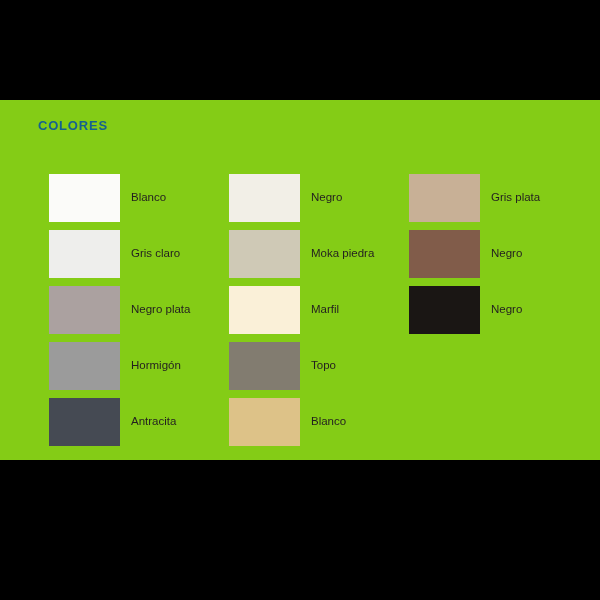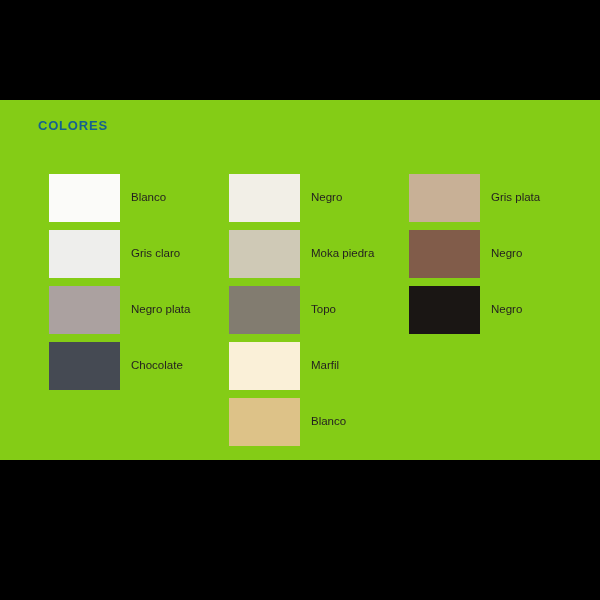--- a/index.html
+++ b/index.html
@@ -109,40 +109,44 @@
           </div>
           <div class="swatch-row">
             <div class="swatch" style="background: rgb(238, 238, 236);"></div>
             <div class="swatch-label">Gris claro</div>
           </div>
           <div class="swatch-row">
             <div class="swatch" style="background: rgb(171, 161, 160);"></div>
             <div class="swatch-label">Negro plata</div>
           </div>
           <div class="swatch-row">
+            <div class="swatch" style="background: rgb(155, 155, 155);"></div>
+            <div class="swatch-label">Hormigón</div>
+          </div>
+          <div class="swatch-row">
             <div class="swatch" style="background: rgb(69, 74, 83);"></div>
-            <div class="swatch-label">Chocolate</div>
+            <div class="swatch-label">Antracita</div>
           </div>
         </div>
         <div class="column">
           <div class="swatch-row">
             <div class="swatch" style="background: rgb(242, 239, 231);"></div>
             <div class="swatch-label">Negro</div>
           </div>
           <div class="swatch-row">
             <div class="swatch" style="background: rgb(207, 201, 182);"></div>
             <div class="swatch-label">Moka piedra</div>
           </div>
           <div class="swatch-row">
+            <div class="swatch" style="background: rgb(250, 240, 216);"></div>
+            <div class="swatch-label">Marfil</div>
+          </div>
+          <div class="swatch-row">
             <div class="swatch" style="background: rgb(130, 124, 112);"></div>
             <div class="swatch-label">Topo</div>
-          </div>
-          <div class="swatch-row">
-            <div class="swatch" style="background: rgb(250, 240, 216);"></div>
-            <div class="swatch-label">Marfil</div>
           </div>
           <div class="swatch-row">
             <div class="swatch" style="background: rgb(221, 194, 136);"></div>
             <div class="swatch-label">Blanco</div>
           </div>
         </div>
         <div class="column">
           <div class="swatch-row">
             <div class="swatch" style="background: rgb(200, 176, 150);"></div>
             <div class="swatch-label">Gris plata</div>

